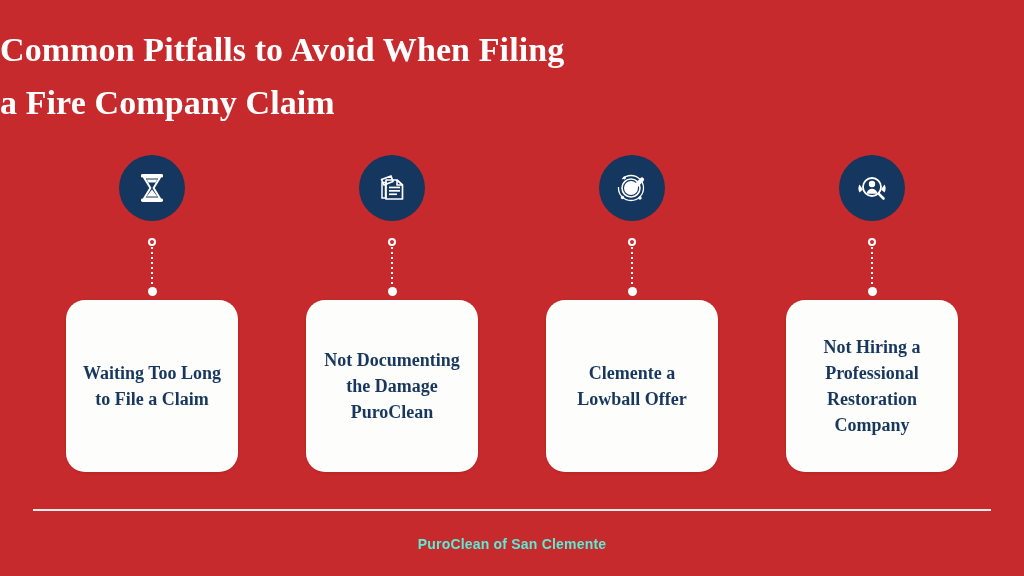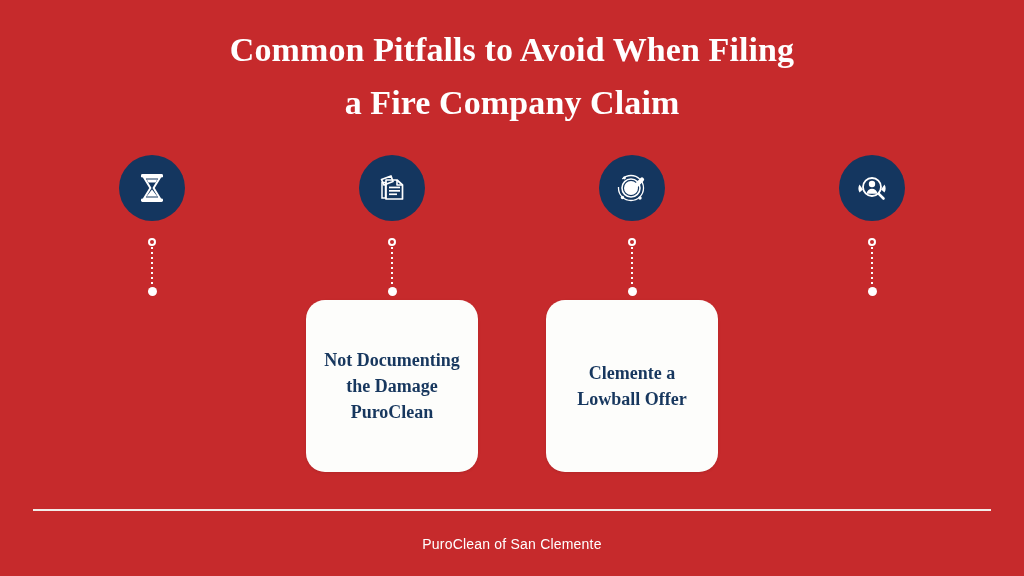--- a/index.html
+++ b/index.html
@@ -10,21 +10,21 @@
   body {
     background:#c62a2c;
     font-family:"Liberation Serif", serif;
     position:relative;
   }
 
   
   .title {
     position:absolute;
     top:24px; left:0; right:0;
-    text-align:center;
+    text-align:left;
     color:#ffffff;
     font-family:"Liberation Serif", serif;
     font-weight:bold;
     font-size:34px;
     line-height:1.55;
     letter-spacing:0.1px;
   }
   .title-line { display:block; }
 
   
@@ -113,24 +113,24 @@
     left:33px; right:33px;
     top:509px;
     height:2px;
     background:#f2ece9;
   }
   .footer-text {
     position:absolute;
     left:0; right:0;
     top:536px;
     text-align:center;
-    color:#ffffff;
+    color:#5eead4;
     font-family:"Liberation Sans", sans-serif;
     font-size:14px;
-    font-weight:400;
+    font-weight:700;
     letter-spacing:0.2px;
   }
 </style>
 </head>
 <body>
 
 <div class="title">
   <span class="title-line">Common Pitfalls to Avoid When Filing</span>
   <span class="title-line">a Fire Company Claim</span>
 </div>
@@ -146,20 +146,23 @@
           <path d="M11 8.6 H27 L20.6 19 L27 29.4 H11 L17.4 19 Z" stroke="#ffffff" stroke-width="2" fill="none" stroke-linejoin="round"></path>
           <path d="M13.6 27.6 H24.4 L19 20.6 Z" fill="#ffffff"></path>
           <path d="M13.8 10.6 H24.2 L22.6 13.4 H15.4 Z" fill="#ffffff"></path>
         </svg>
       </span>
     </div>
     <div class="connector">
       <span class="conn-ring"></span>
       <span class="conn-dots"></span>
       <span class="conn-dot"></span>
+    </div>
+    <div class="card">
+      <span class="card-text">Waiting Too Long to File a Claim</span>
     </div>
   </div>
 
   <div class="column">
     <div class="icon-badge">
       <span>
         <svg width="38" height="38" viewBox="0 0 38 38" fill="none">
           <path d="M8.5 10.5 L18 7 L20 12.5 L11 16 Z" stroke="#ffffff" stroke-width="1.7" fill="none" stroke-linejoin="round"></path>
           <path d="M13 11 H24 L29.5 16 V30 H13 Z" stroke="#ffffff" stroke-width="1.7" fill="none" stroke-linejoin="round"></path>
           <path d="M9 13.5 H12.5 V29 H9 Z" stroke="#ffffff" stroke-width="1.5" fill="none"></path>
@@ -215,18 +218,21 @@
           <path d="M13.4 24.8 C14.2 21.3 16.4 19.7 19 19.7 C21.6 19.7 23.8 21.3 24.6 24.8 Z" fill="#ffffff"></path>
           <line x1="25.6" y1="24.6" x2="30.5" y2="29.5" stroke="#ffffff" stroke-width="2.6" stroke-linecap="round"></line>
         </svg>
       </span>
     </div>
     <div class="connector">
       <span class="conn-ring"></span>
       <span class="conn-dots"></span>
       <span class="conn-dot"></span>
     </div>
+    <div class="card">
+      <span class="card-text">Not Hiring a Professional Restoration Company</span>
+    </div>
   </div>
 
 </div>
 
 <div class="divider"></div>
 <div class="footer-text">PuroClean of San Clemente</div>
 
 </body></html>

